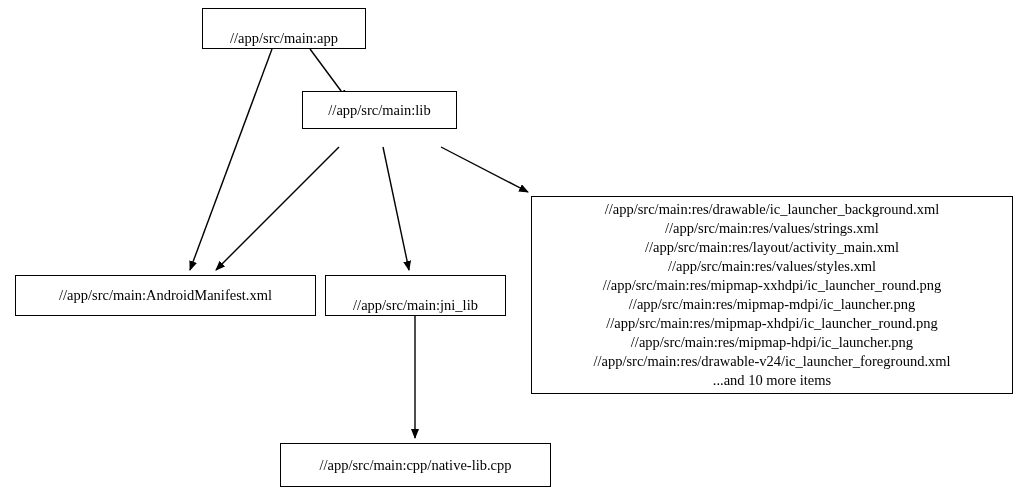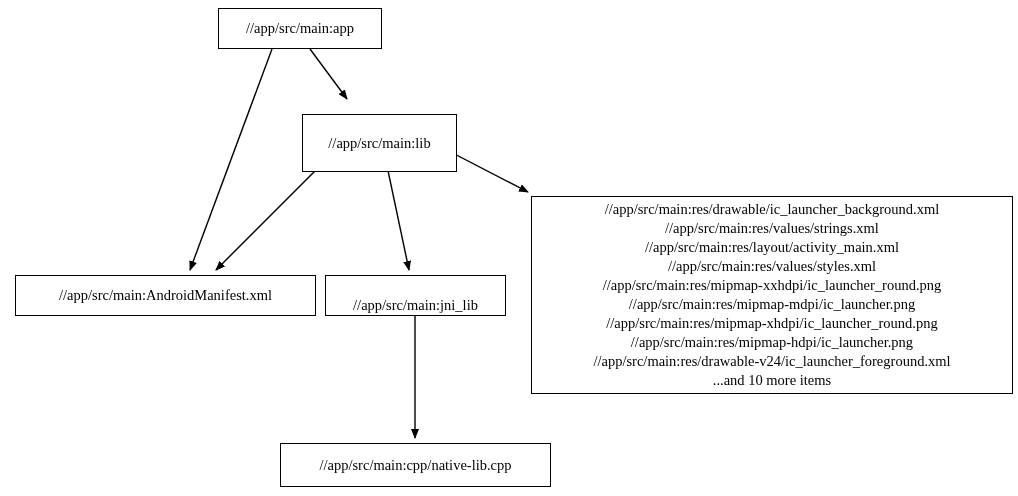--- a/index.html
+++ b/index.html
@@ -35,22 +35,22 @@
     line-height: 19px;
     text-align: center;
     white-space: pre-line;
     z-index: 2;
   }
   .node-label {
     display: block;
     white-space: pre-line;
     text-align: center;
   }
-  #node-app       { left: 218px; top: 8px;   width: 164px; height: 41px; }
-  #node-lib       { left: 302px; top: 114px; width: 155px; height: 58px; }
+  #node-app       { left: 202px; top: 8px;   width: 164px; height: 41px; align-items: flex-end; }
+  #node-lib       { left: 302px; top: 91px; width: 155px; height: 38px; }
   #node-manifest  { left: 15px;   top: 275px; width: 301px; height: 41px; }
   #node-jni       { left: 325px; top: 275px; width: 181px; height: 41px; align-items: flex-end; }
   #node-res       { left: 531px; top: 196px; width: 482px; height: 198px; }
   #node-cpp       { left: 280px; top: 443px; width: 271px; height: 44px; }
 </style>
 </head>
 <body>
 
 <div id="graph-canvas">
 

